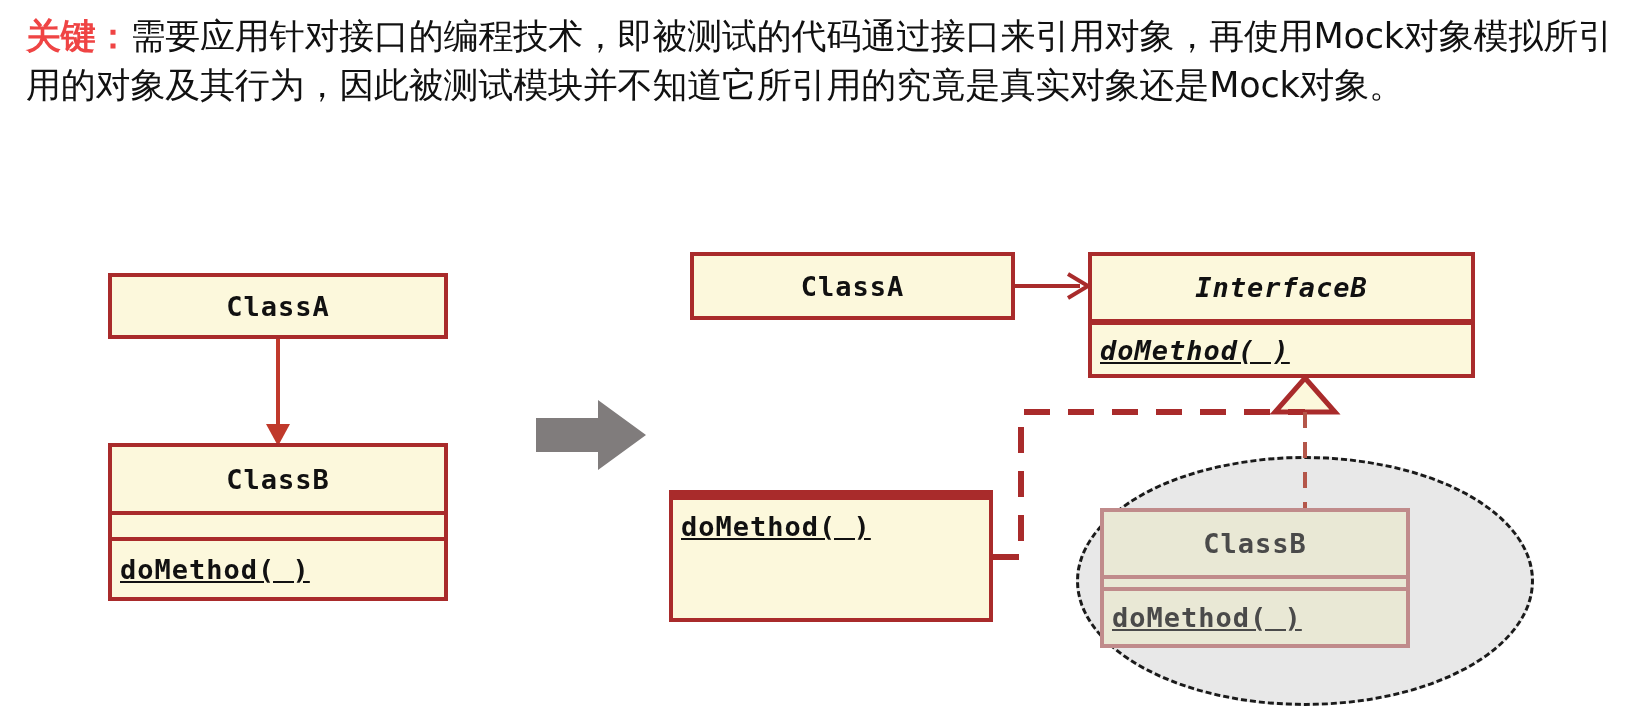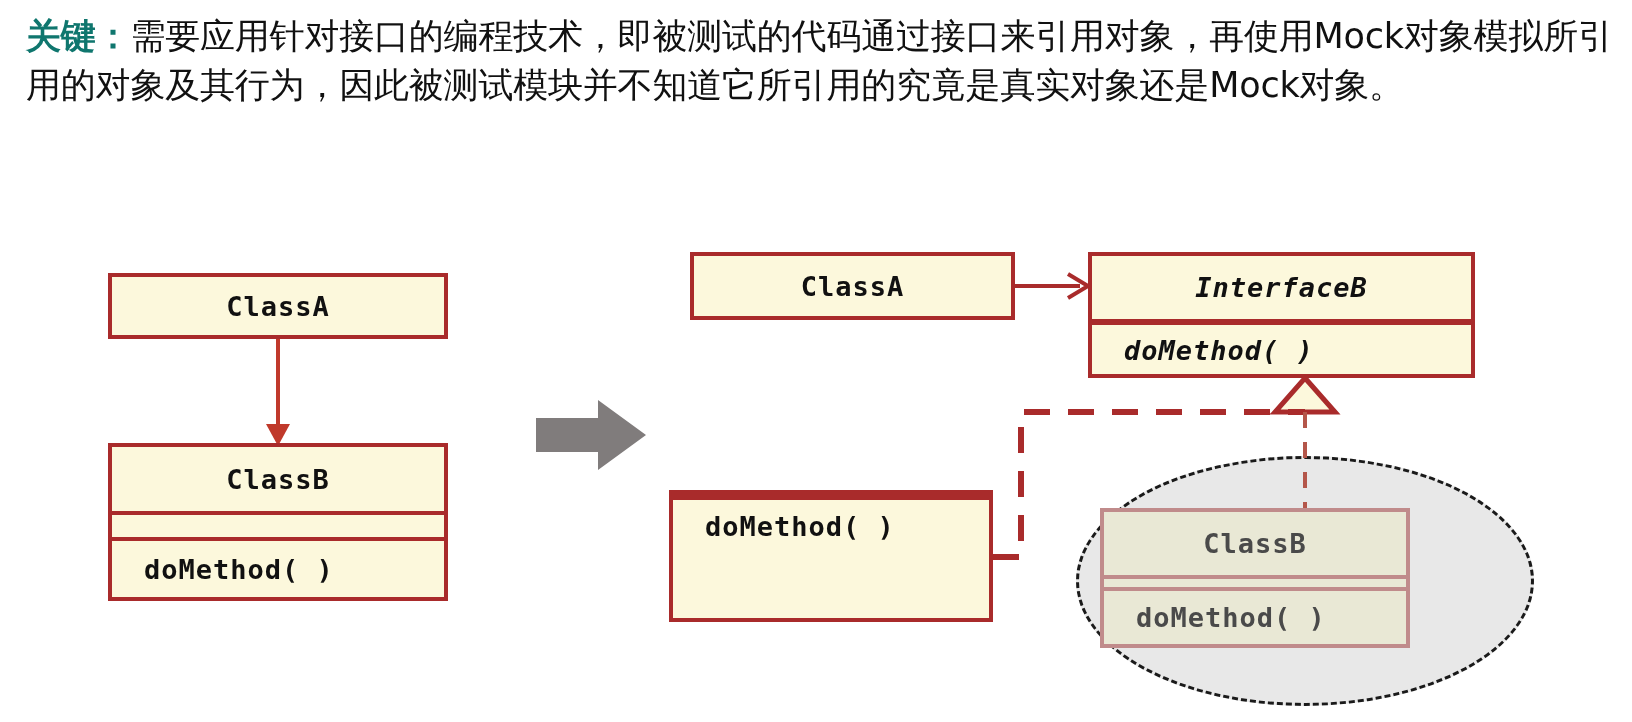--- a/index.html
+++ b/index.html
@@ -23,21 +23,21 @@
     width: 1590px;
     font-family: "DejaVu Sans", "Liberation Sans", sans-serif;
     font-size: 35px;
     line-height: 48px;
     color: #111111;
     font-weight: 500;
     letter-spacing: -0.2px;
     white-space: pre-wrap;
   }
   #header-text .kw {
-    color: #0f766e;
+    color: #ef4444;
     font-weight: 700;
     font-family: Liberation Serif, serif;
   }
 
   
   #diagram {
     position: absolute;
     left: 8px;
     top: 0;
     width: 1632px;
@@ -57,21 +57,21 @@
     display: flex;
     align-items: center;
     color: #111111;
     font-weight: 700;
     font-size: 27px;
     letter-spacing: 1px;
     white-space: nowrap;
     overflow: hidden;
   }
   .uml-row.center { justify-content: center; }
-  .uml-row.left   { justify-content: flex-start; padding-left: 32px; }
+  .uml-row.left   { justify-content: flex-start; padding-left: 8px; text-decoration: underline; }
   .uml-sep { border-top: 4px solid #A92B2B; }
   .uml-sep-thin { border-top: 3px solid #A92B2B; }
   .italic { font-style: italic; }
 
   
   .faded {
     border-color: #C08B8B;
     background: #E9E8D5;
   }
   .faded .uml-row { color: #4A4A4A; }

